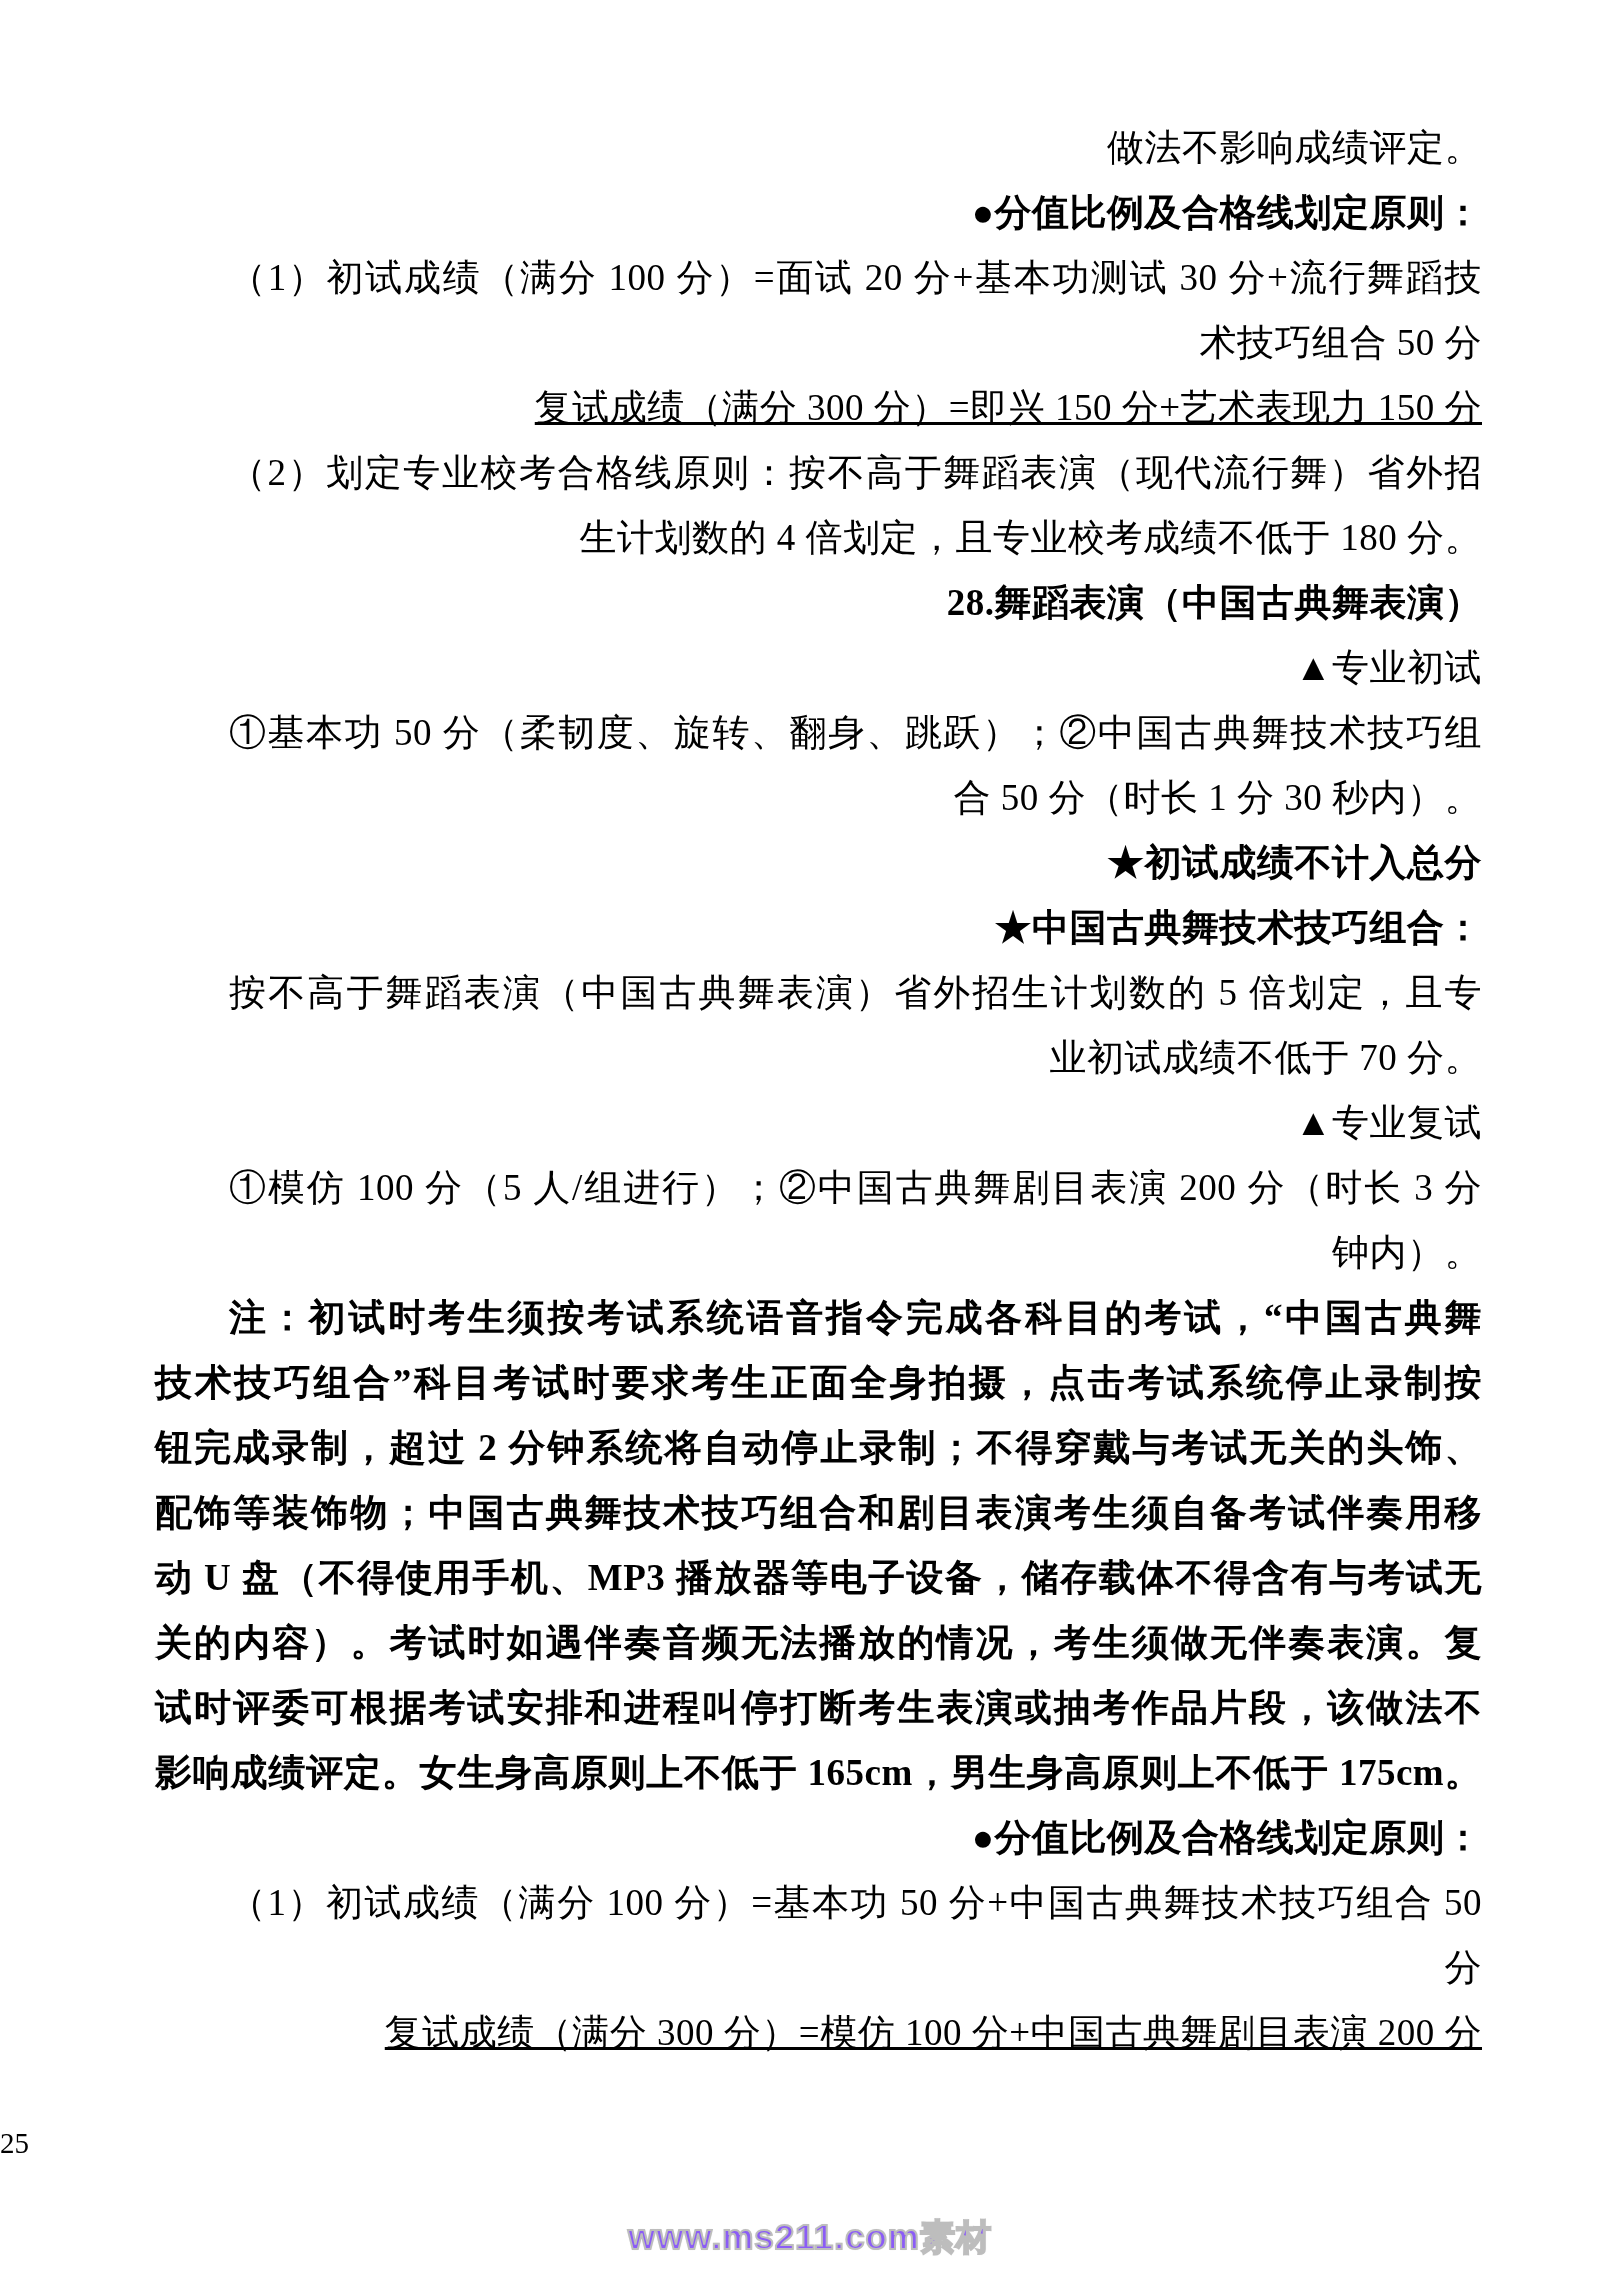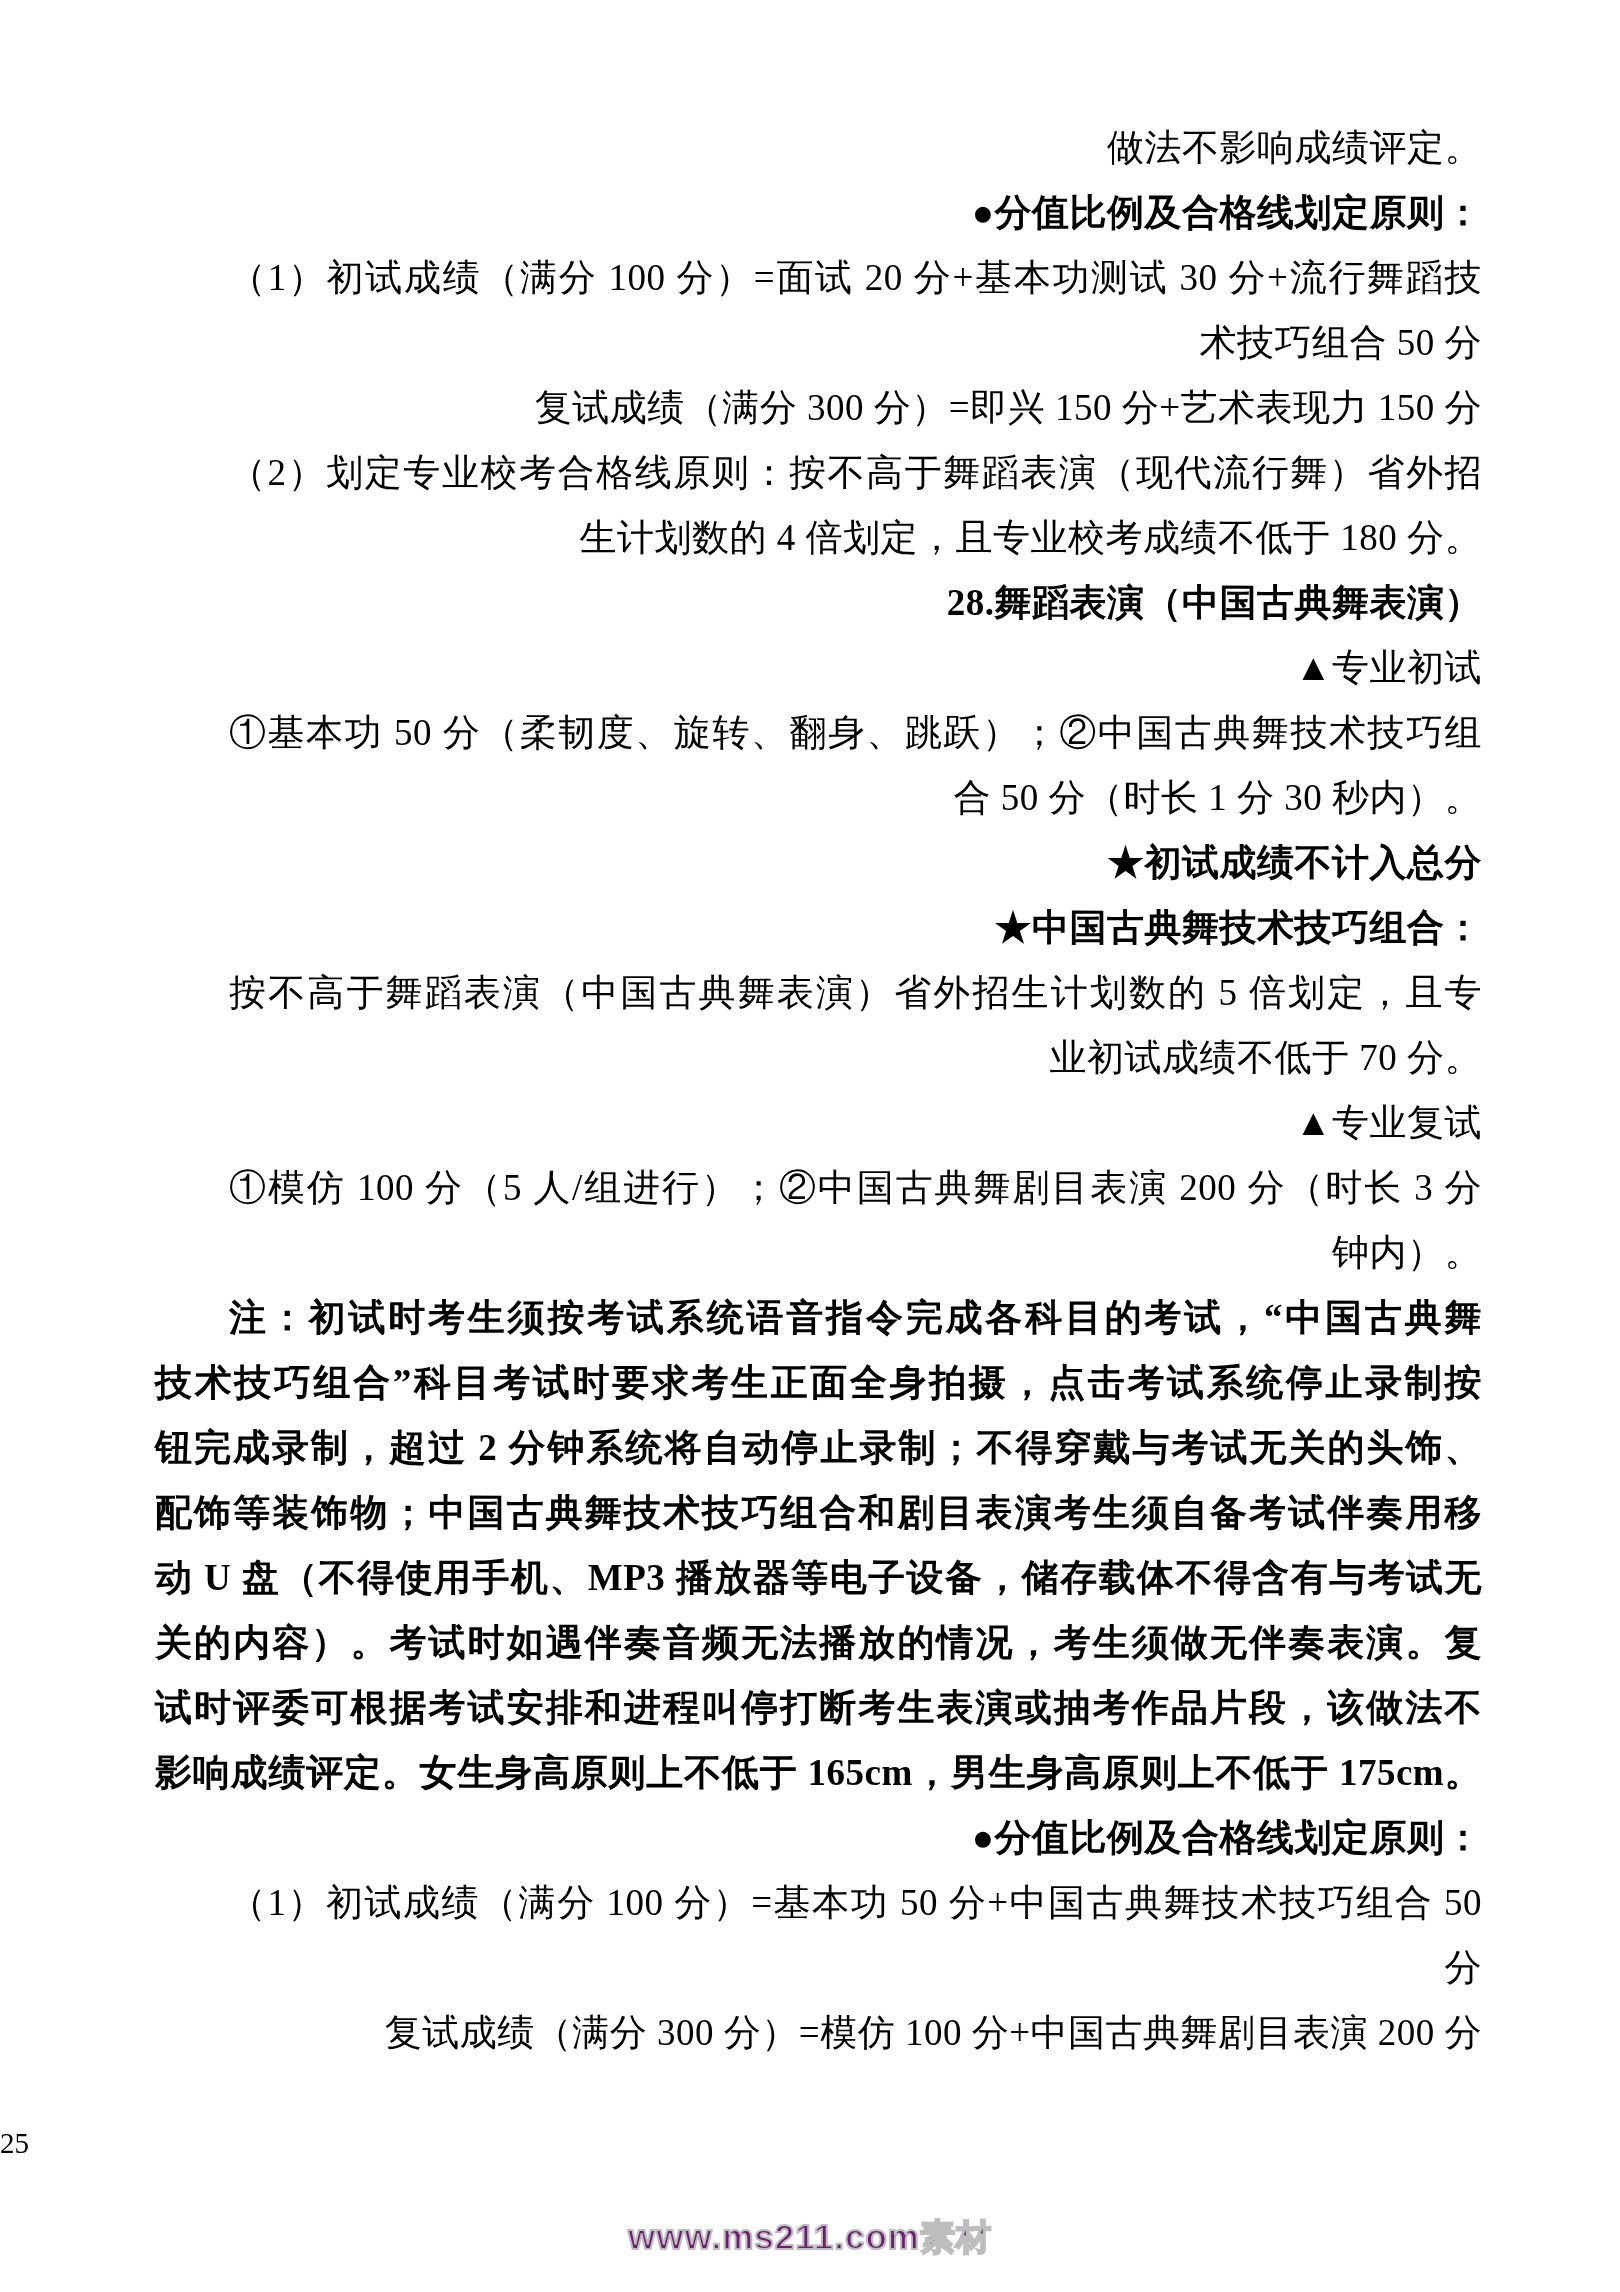--- a/index.html
+++ b/index.html
@@ -19,33 +19,33 @@
     text-align:right;
     letter-spacing:0.5px;
   }
   .line.j{
     text-align:justify;
     text-align-last:justify;
     text-justify:inter-character;
   }
   .line.b{font-weight:bold;}
   .line.i2{text-indent:74px;}
-  .line.i4{text-indent:165px;}
+  .line.i4{text-indent:165px;text-decoration:underline;}
   .page-number{
     position:absolute;left:0;top:2124px;width:100%;
     text-align:left;font-size:29px;line-height:39px;
   }
   .watermark{
     position:absolute;left:0;top:2207px;width:100%;
     text-align:center;
     font-family:"Liberation Sans","DejaVu Sans",sans-serif;
     font-weight:bold;
     font-size:35px;line-height:59px;
     letter-spacing:1px;
-    color:#701a75;
+    color:#8b5cf6;
     -webkit-text-stroke:2px #bdbdbd;
     text-shadow:0 0 2px #c4c4c4;
   }
 </style>
 </head>
 <body>
 
 <div class="page">
   <div class="content" id="doc-lines">
       <div class="line">做法不影响成绩评定。</div>

